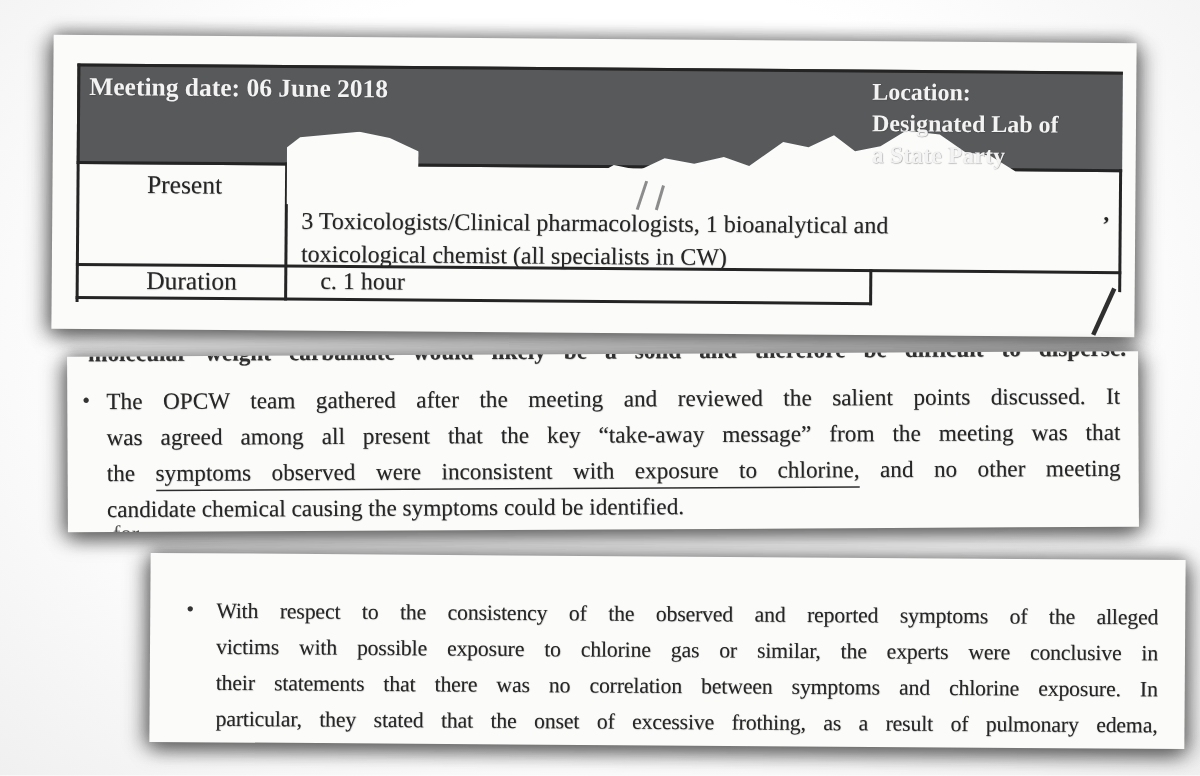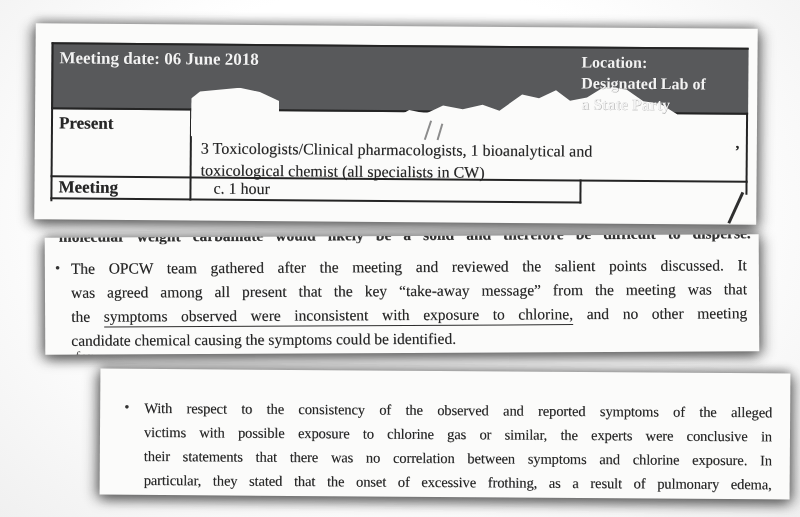--- a/index.html
+++ b/index.html
@@ -35,21 +35,21 @@
   .tb-div{left:155px;top:84px;width:2px;height:92px;}
   .tb-r2right{left:545px;top:152px;width:2px;height:24px;}
   .blob{position:absolute;background:#fbfbfa;z-index:4;}
   .blob-a{left:156px;top:62px;width:88px;height:50px;
     clip-path:polygon(0 24%,10% 10%,55% 2%,78% 10%,100% 28%,100% 100%,0 100%);}
   .blob-b{left:360px;top:56px;width:282px;height:58px;
     clip-path:polygon(0 62%,5% 48%,11% 54%,17% 40%,24% 46%,31% 38%,37% 48%,45% 20%,51% 26%,57% 12%,62% 30%,68% 24%,74% 6%,82% 10%,88% 30%,94% 34%,100% 52%,100% 100%,0 100%);}
   .blob-c{left:624px;top:86px;width:72px;height:32px;
     clip-path:polygon(0 38%,45% 12%,100% 30%,100% 100%,0 100%);}
   .cell-text{position:absolute;z-index:5;font-size:16px;white-space:nowrap;}
-  .lbl{font-weight:bold;font-size:17px;}
+  .lbl{font-weight:normal;font-size:17px;margin-left:39px;}
   .present-label{left:24px;top:90px;}
   .duration-label{left:24px;top:154px;}
   .duration-value{left:168px;top:155px;margin-left:11px;}
   .p-line1{left:240px;top:92px;}
   .p-line2{left:166px;top:115px;}
   .p-line3{left:166px;top:137px;}
   .pen{position:absolute;z-index:6;background:#8c8c8c;}
   .pen-1{left:392px;top:94px;width:2px;height:20px;transform:rotate(18deg);}
   .pen-2{left:404px;top:97px;width:2px;height:17px;transform:rotate(16deg);}
   .pen-slash{left:700px;top:162px;width:2.5px;height:34px;background:#2f2f2f;transform:rotate(24deg);}
@@ -101,21 +101,21 @@
     <div class="tb tb-div"></div>
     <div class="tb tb-r2right"></div>
 
     <div class="blob blob-a"></div>
     <div class="blob blob-b"></div>
     <div class="blob blob-c"></div>
 
     <div class="cell-text lbl present-label scan-text">Present</div>
     <div class="cell-text p-line2 scan-text">3 Toxicologists/Clinical pharmacologists, 1 bioanalytical and</div>
     <div class="cell-text p-line3 scan-text">toxicological chemist (all specialists in CW)</div>
-    <div class="cell-text lbl duration-label scan-text">Meeting</div>
+    <div class="cell-text lbl duration-label scan-text">Duration</div>
     <div class="cell-text duration-value scan-text">c. 1 hour</div>
 
     <div class="pen pen-1"></div>
     <div class="pen pen-2"></div>
     <div class="pen pen-slash"></div>
     <div class="cell-text stray-comma scan-text">’</div>
   </section>
 
   <section class="fragment frag-ex1">
     <div class="clip-top">

